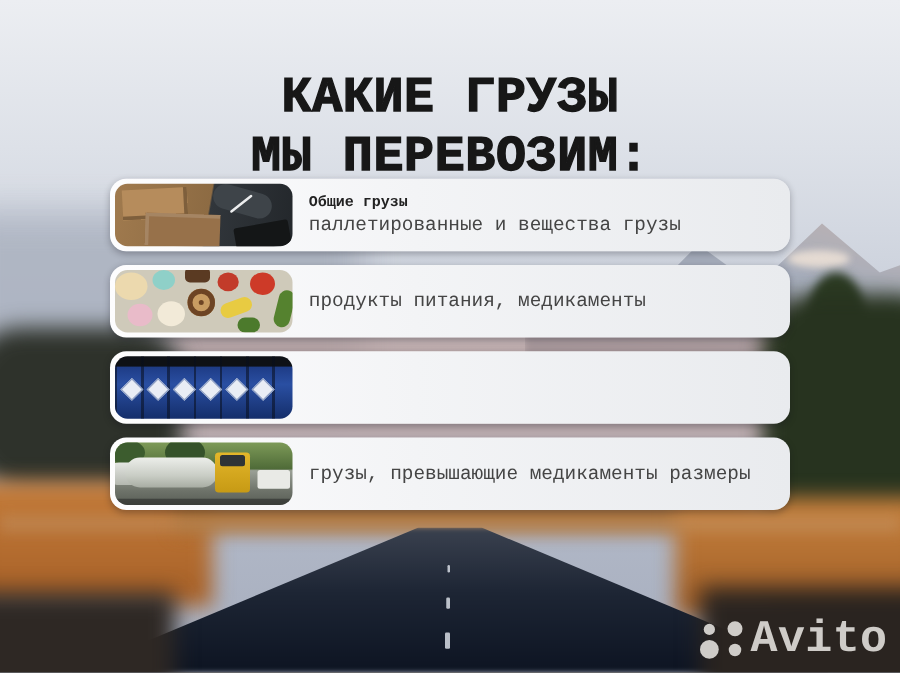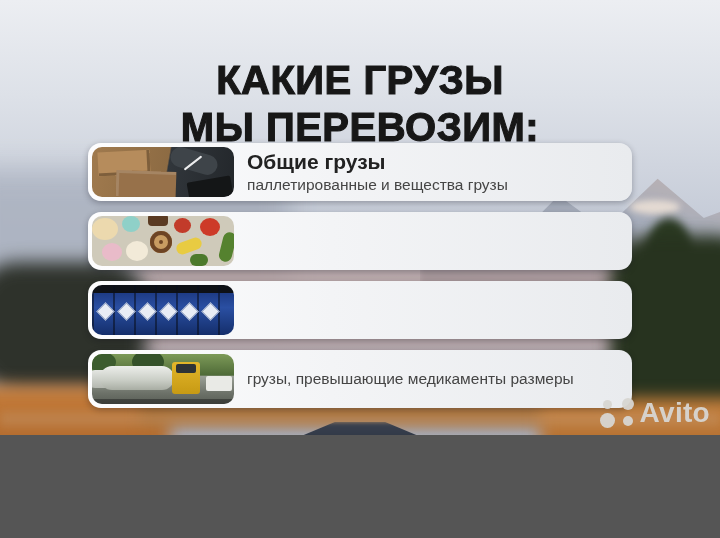--- a/index.html
+++ b/index.html
@@ -1,18 +1,18 @@
 <!DOCTYPE html>
 <html><head>
 <meta charset="utf-8">
 <style>
   html,body{margin:0;padding:0;background:#555;}
   .canvas{
-    position:relative; width:720px; height:435px; overflow:hidden;
-    font-family:Liberation Sans, sans-serif;
+    position:relative; width:720px; height:538px; overflow:hidden;
+    font-family:Liberation Mono, monospace;
     background:linear-gradient(180deg,#eceef2 0%,#dde1e8 22%,#c6ccd8 50%,#b3bac9 72%,#a6adbd 100%);
   }
   .layer{position:absolute;}
   
   .haze-left{left:-30px;top:170px;width:320px;height:150px;background:#aab1bf;filter:blur(14px);opacity:.85;}
   .mtn-right{right:-30px;top:148px;width:330px;height:140px;
     background:linear-gradient(195deg,#c9b3ab 0%,#a7aebc 45%,#8e97a8 100%);
     clip-path:polygon(0 85%,12% 58%,26% 72%,42% 34%,56% 58%,72% 22%,86% 50%,100% 38%,100% 100%,0 100%);
     filter:blur(3px);}
   .snow{position:absolute;background:#e4dad2;border-radius:50%;filter:blur(3px);}
@@ -41,21 +41,21 @@
   .title span{display:block;}
 
   
   .cards{position:absolute;left:88px;top:143px;width:544px;display:flex;flex-direction:column;gap:11px;z-index:10;}
   .card{height:58px;border-radius:13px;display:flex;align-items:center;
     background:linear-gradient(90deg,#fdfdfe 0%,#f3f4f6 45%,#e9ebee 100%);
     box-shadow:0 2px 6px rgba(15,18,28,.30);}
   .photo{width:142px;height:50px;margin-left:4px;border-radius:10px;overflow:hidden;position:relative;flex:0 0 auto;}
   .ph-el{position:absolute;}
   .txt{display:flex;flex-direction:column;justify-content:center;padding-left:13px;gap:2px;min-width:0;}
-  .card-title{font-size:21px;font-weight:bold;color:#222;white-space:nowrap;}
+  .card-title{font-size:12px;font-weight:bold;color:#222;white-space:nowrap;}
   .card-sub{font-size:15.5px;color:#454545;white-space:nowrap;}
 
   
   .p1{background:linear-gradient(100deg,#a07a4e 0%,#8d6b43 52%,#31363b 53%,#23272b 100%);}
   .p1 .bx1{left:6px;top:4px;width:52px;height:24px;background:#b68c5c;box-shadow:inset -3px -3px 0 #7e5f3c;transform:rotate(-3deg);}
   .p1 .bx2{left:24px;top:24px;width:60px;height:26px;background:#97714a;box-shadow:inset 3px 3px 0 rgba(255,255,255,.14);transform:rotate(2deg);}
   .p1 .arm{right:16px;top:4px;width:48px;height:20px;background:#3e4449;border-radius:10px;transform:rotate(16deg);}
   .p1 .pen{right:30px;top:15px;width:22px;height:2px;background:#ecedee;transform:rotate(-38deg);border-radius:1px;}
   .p1 .clip{right:2px;bottom:-2px;width:44px;height:20px;background:#141617;transform:rotate(-10deg);border-radius:2px;}
 
@@ -104,21 +104,21 @@
   .p5 .shadowline{left:0;bottom:0;width:100%;height:5px;background:rgba(25,25,25,.45);}
 
   
   .watermark{position:absolute;right:10px;bottom:6px;display:flex;align-items:center;gap:5px;z-index:11;opacity:.95;}
   .dots{width:35px;height:30px;position:relative;}
   .dots i{position:absolute;border-radius:50%;background:#d8d6d2;}
   .dots .c-tl{left:3px;top:2px;width:9px;height:9px;}
   .dots .c-tr{right:1px;top:0;width:12px;height:12px;}
   .dots .c-bl{left:0;bottom:0;width:15px;height:15px;}
   .dots .c-br{right:2px;bottom:2px;width:10px;height:10px;}
-  .brand{font-size:28px;font-weight:bold;color:#d8d6d2;letter-spacing:.3px;}
+  .brand{font-size:36px;font-weight:bold;color:#d8d6d2;letter-spacing:.3px;}
 </style>
 </head>
 <body>
 
 <div class="canvas">
 
   <div class="layer haze-left"></div>
   <div class="layer mtn-right"></div>
   <div class="layer snow" style="right:120px;top:182px;width:40px;height:14px;"></div>
   <div class="layer snow" style="right:40px;top:200px;width:50px;height:14px;"></div>
@@ -167,20 +167,21 @@
         <span class="dot f4"></span>
         <span class="dot f5"></span>
         <span class="dot f6"></span>
         <span class="dot f7"></span>
         <span class="dot f8"></span>
         <span class="dot f9"></span>
         <span class="dot f10"></span>
         <span class="dot f11"></span>
       </div>
       <div class="txt">
+        <div class="card-sub">продукты питания, медикаменты</div>
       </div>
     </div>
 
     <div class="card">
       <div class="photo p4">
         <span class="ph-el dia q1"></span>
         <span class="ph-el dia q2"></span>
         <span class="ph-el dia q3"></span>
         <span class="ph-el dia q4"></span>
         <span class="ph-el dia q5"></span>

